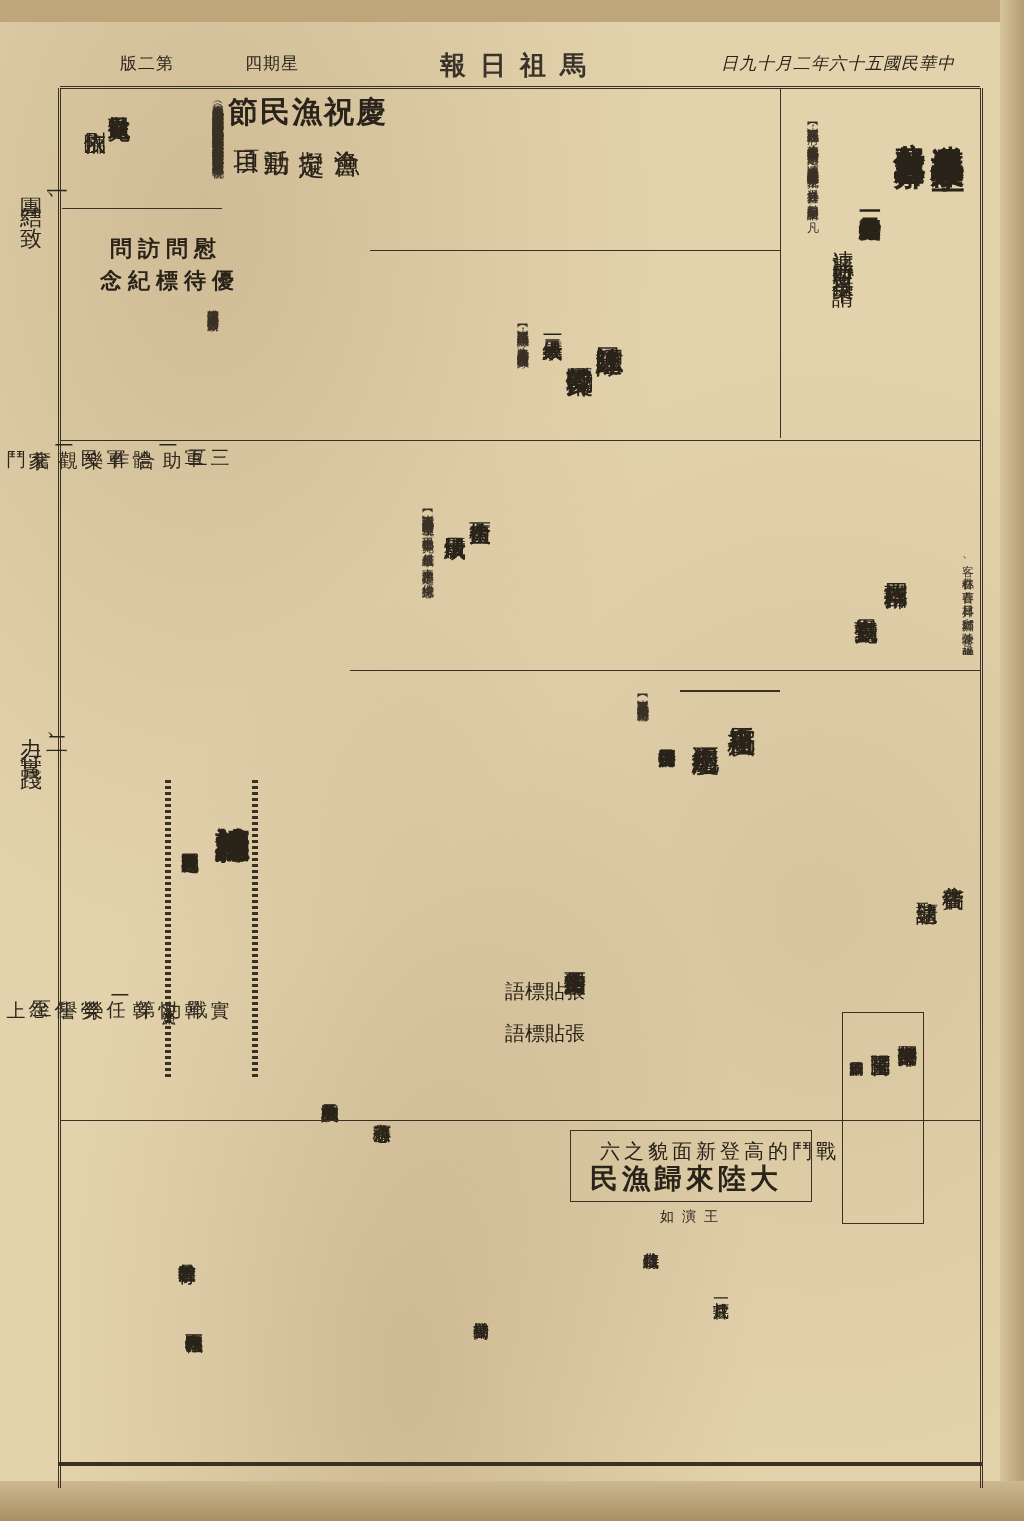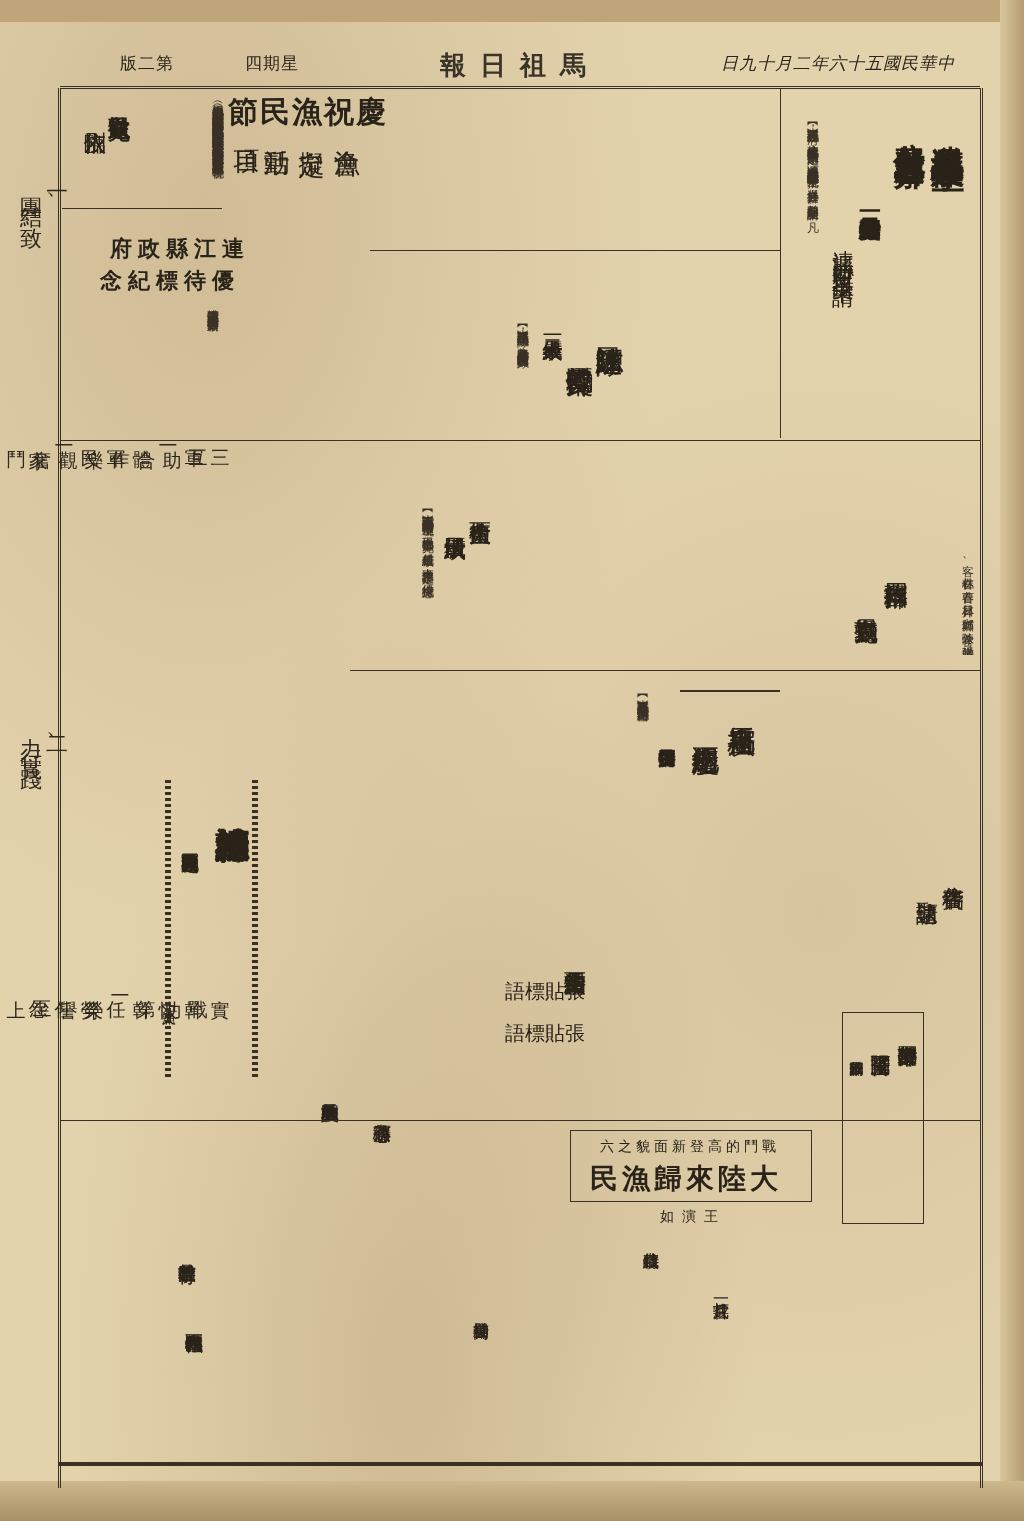--- a/index.html
+++ b/index.html
@@ -84,21 +84,21 @@
   <div class="body-col vert" style="left:80px;top:95px;width:145px;height:120px;">慶祝會（二）懸掛國旗（三）張貼標語（四）獎勵模範漁民（五）慰問訪問（六）大陸來歸漁民（七）機動漁船出海作業表演（七）展覽水產生物標本暨漁業概況（八）致電上級支援單位致敬（九）向最高指揮官獻旗致敬（十）配合漁民節新船下水「定名為漁民節紀念號」（十一）晚會。</div>
 </div>
 
 <div>
   <div class="headline vert" style="left:105px;top:100px;font-size:22px;">歡送充員</div>
   <div class="headline vert" style="left:80px;top:115px;font-size:22px;font-weight:normal;">臨別依依</div>
 </div>
 <div class="hr" style="left:62px;top:208px;width:160px;"></div>
 
 <div>
-  <div class="headline" style="left:110px;top:234px;font-size:22px;letter-spacing:6px;direction:rtl;unicode-bidi:bidi-override;">連江縣政府</div>
+  <div class="headline" style="left:110px;top:234px;font-size:22px;letter-spacing:6px;direction:rtl;unicode-bidi:bidi-override;">慰問訪問</div>
   <div class="headline" style="left:100px;top:266px;font-size:22px;letter-spacing:6px;direction:rtl;unicode-bidi:bidi-override;">優待標紀念</div>
   <div class="body-col vert" style="left:70px;top:300px;width:150px;height:130px;">排演成中興康三六八一出一場這享譽一新節目一致</div>
 </div>
 
 <div>
   <div class="headline vert" style="left:590px;top:325px;font-size:28px;font-weight:normal;">連江民防總隊</div>
   <div class="headline vert" style="left:560px;top:345px;font-size:28px;font-weight:normal;">獎勵優秀幹部</div>
   <div class="headline vert" style="left:540px;top:325px;font-size:20px;font-weight:normal;">二十一人成績優異</div>
   <div class="body-col vert" style="left:440px;top:320px;width:90px;height:130px;">【本報訊】連江縣民防總隊，為獎勵民防工作績優秀幹部及模範隊員</div>
 </div>
@@ -147,21 +147,21 @@
 
 <div>
   <div class="box" style="left:842px;top:1012px;width:80px;height:210px;border-width:1px;"></div>
   <div class="headline vert" style="left:895px;top:1030px;font-size:20px;font-weight:normal;">琮部舉行榮團會</div>
   <div class="headline vert" style="left:868px;top:1040px;font-size:20px;font-weight:normal;">陽光下發言踴躍</div>
   <div class="headline vert" style="left:848px;top:1050px;font-size:14px;font-weight:normal;">新任部隊長致訓詞</div>
 </div>
 
 <div>
   <div class="box" style="left:570px;top:1130px;width:240px;height:70px;border-width:1px;"></div>
-  <div class="headline" style="left:600px;top:1138px;font-size:14px;font-weight:normal;letter-spacing:4px;direction:rtl;unicode-bidi:bidi-override;">戰鬥的高登新面貌之六</div>
+  <div class="headline" style="left:600px;top:1138px;font-size:20px;font-weight:normal;letter-spacing:4px;direction:rtl;unicode-bidi:bidi-override;">戰鬥的高登新面貌之六</div>
   <div class="headline" style="left:590px;top:1160px;font-size:28px;letter-spacing:4px;direction:rtl;unicode-bidi:bidi-override;">大陸來歸漁民</div>
   <div class="headline" style="left:660px;top:1208px;font-size:14px;font-weight:normal;letter-spacing:8px;direction:rtl;unicode-bidi:bidi-override;">王演如</div>
   <div class="headline vert" style="left:370px;top:1110px;font-size:18px;font-weight:normal;">儲蓄須有決心</div>
   <div class="headline vert" style="left:640px;top:1240px;font-size:16px;font-weight:normal;">存款成績特佳</div>
   <div class="headline vert" style="left:470px;top:1310px;font-size:16px;font-weight:normal;">發揚高登精神</div>
   <div class="headline vert" style="left:710px;top:1290px;font-size:16px;font-weight:normal;">官兵打成一片</div>
 </div>
 
 <div class="hr" style="left:370px;top:250px;width:410px;"></div>
 <div class="hr" style="left:60px;top:440px;width:920px;"></div>

